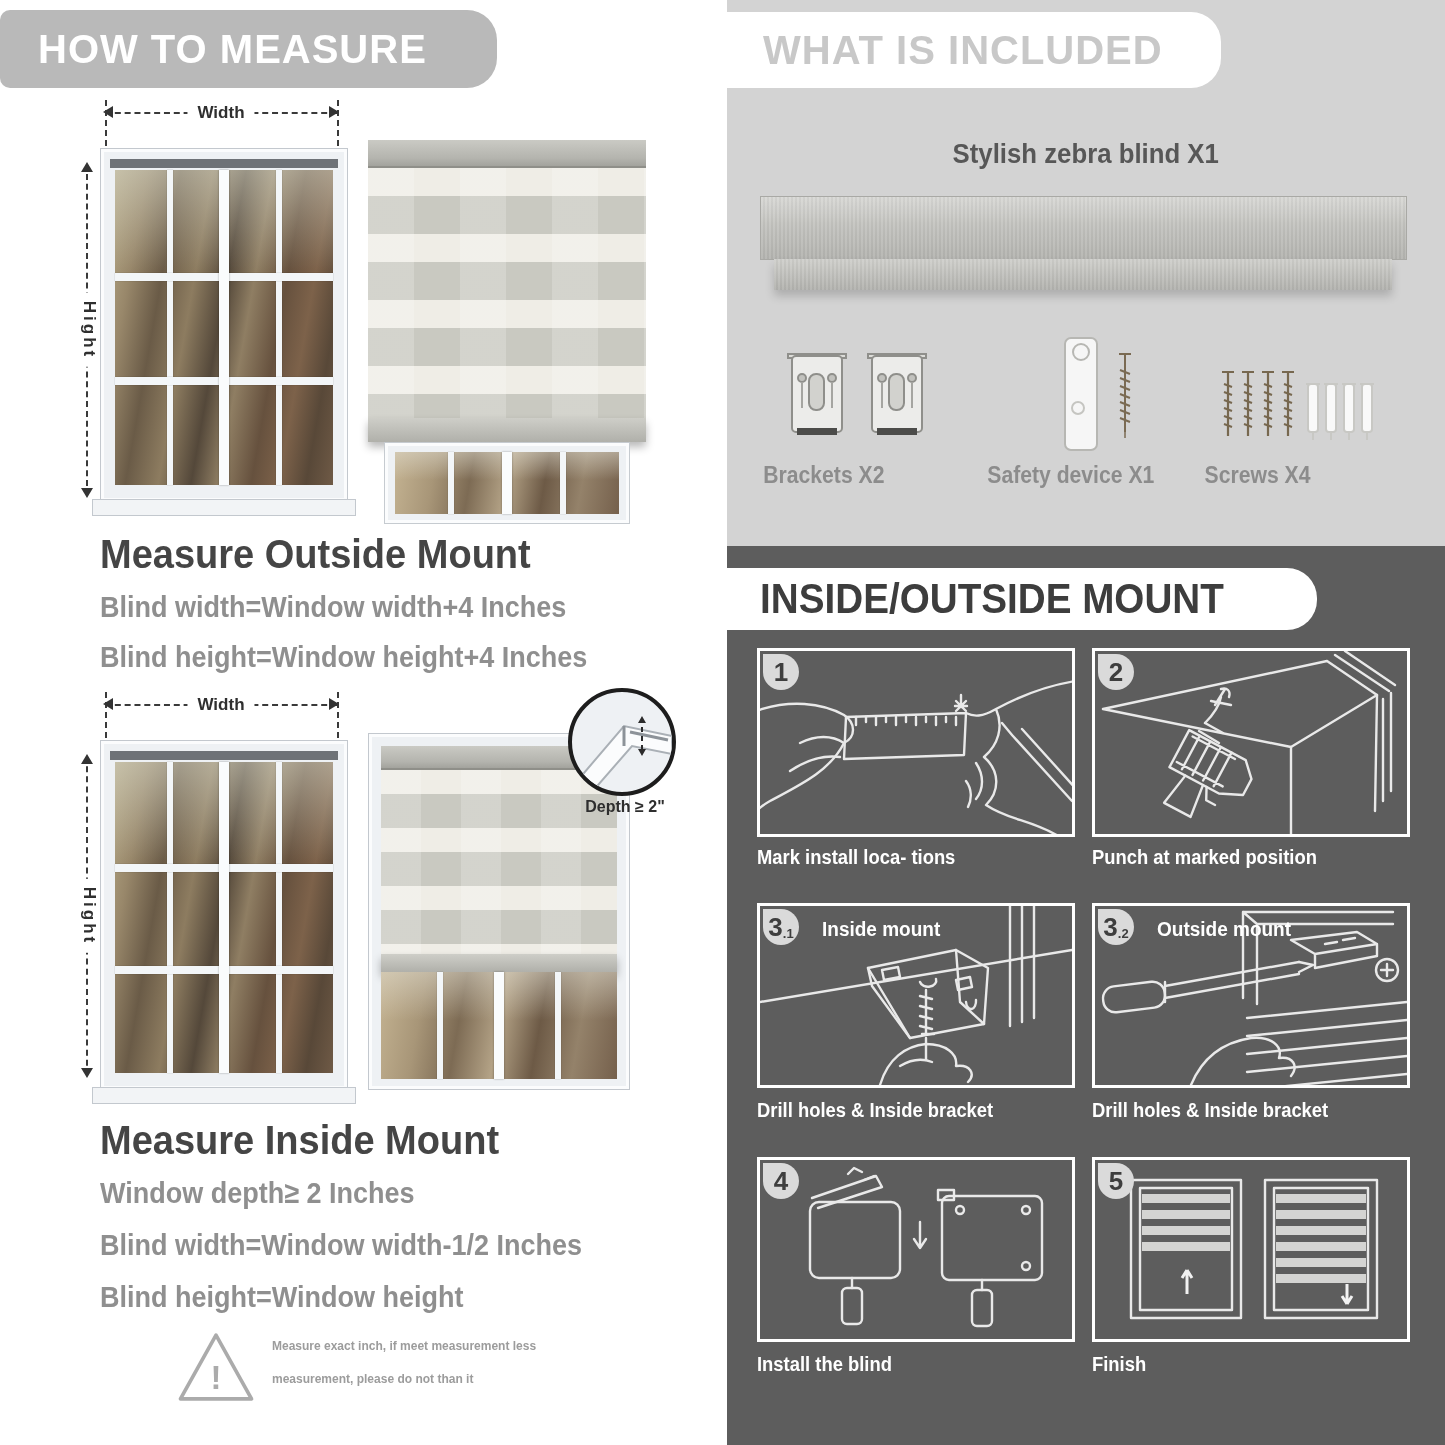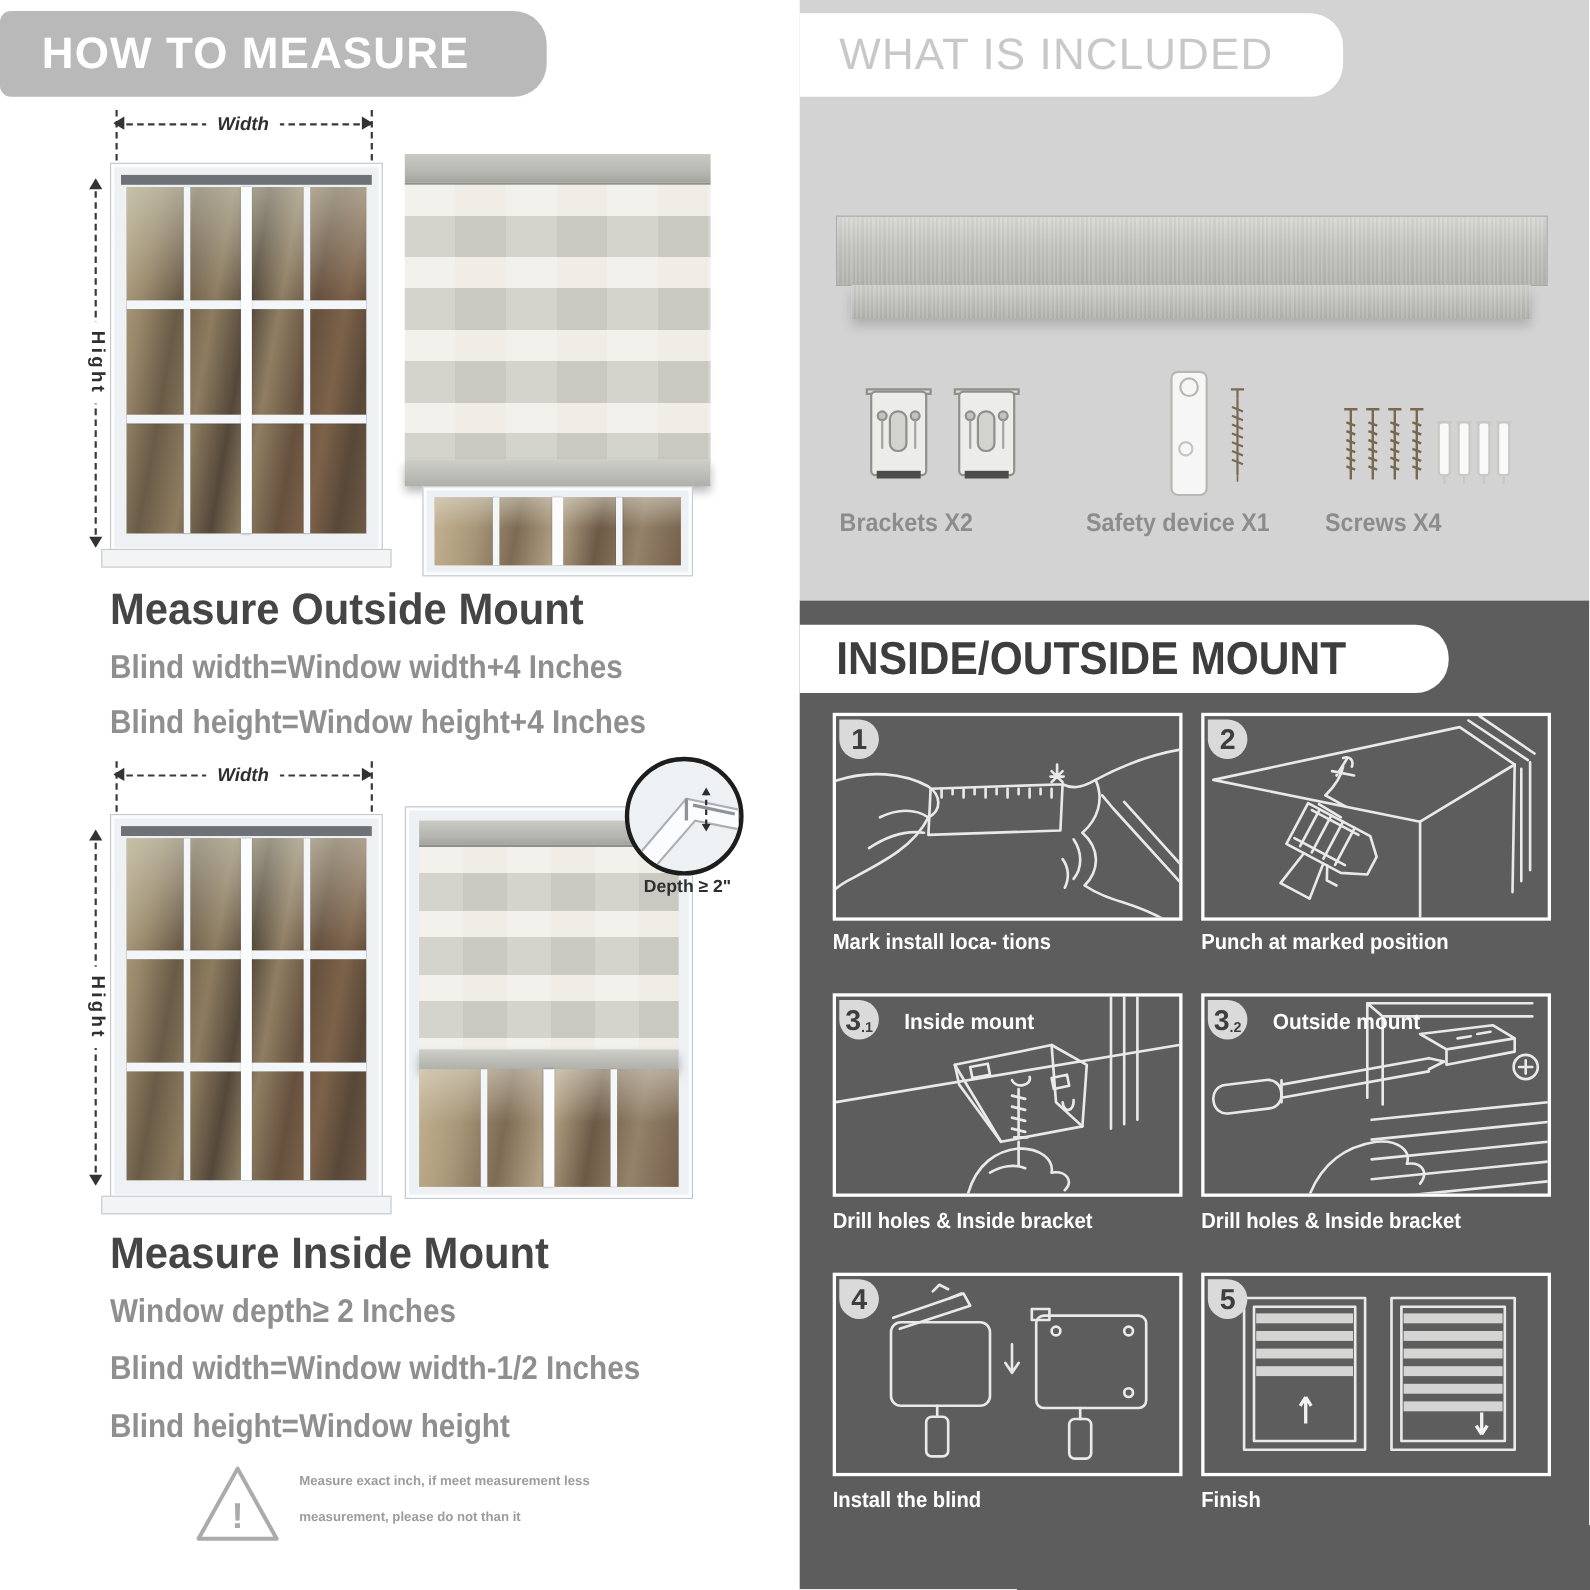--- a/index.html
+++ b/index.html
@@ -8,28 +8,28 @@
   .abs{position:absolute;}
 
   
   .hdr-left{left:0;top:10px;width:497px;height:78px;background:#b9b9b9;
             border-radius:10px 30px 30px 10px;border-top-left-radius:10px;}
   .hdr-left span{display:block;padding-left:38px;line-height:78px;color:#fff;
                  font-size:40px;font-weight:bold;letter-spacing:1px;}
   .panel-light{left:727px;top:0;width:718px;height:546px;background:#d3d3d3;}
   .hdr-right{left:727px;top:12px;width:494px;height:76px;background:#fff;border-radius:0 30px 30px 0;}
   .hdr-right span{display:block;padding-left:36px;line-height:76px;color:#c8c8c8;
-                  font-size:40px;font-weight:normal;letter-spacing:1px;}
+                  font-size:40px;font-weight:bold;letter-spacing:1px;}
   .panel-dark{left:727px;top:546px;width:718px;height:899px;background:#5d5d5d;}
   .hdr-mount{left:727px;top:568px;width:590px;height:62px;background:#fff;border-radius:0 30px 30px 0;}
   .hdr-mount span{display:inline-block;padding-left:36px;line-height:62px;color:#3d3d3d;
                   font-size:42px;font-weight:bold;transform:scaleX(.92);transform-origin:0 50%;white-space:nowrap;}
 
   
-  .harrow{height:0;border-top:2px dashed #3a3a3a;font-style:italic;}
+  .harrow{height:0;border-top:2px dashed #3a3a3a;}
   .harrow .lbl{position:absolute;left:50%;top:-12px;transform:translateX(-50%);background:#fff;
                padding:0 10px;font-size:17px;font-weight:bold;color:#2f2f2f;line-height:22px;}
   .varrow{width:0;border-left:2px dashed #3a3a3a;}
   .vlabel{position:absolute;top:50%;left:-11px;transform:translateY(-50%);writing-mode:vertical-rl;
           background:#fff;color:#2f2f2f;font-weight:bold;font-size:17px;letter-spacing:3px;padding:8px 2px;}
   .guide{width:0;height:46px;border-left:2px dashed #3a3a3a;}
   .ah{position:absolute;width:0;height:0;border:6px solid transparent;}
   .ah-l{left:-2px;top:-8px;border-left:0;border-right:10px solid #333;}
   .ah-r{right:-2px;top:-8px;border-right:0;border-left:10px solid #333;}
   .ah-u{top:-2px;left:-7px;border-top:0;border-bottom:10px solid #333;}
@@ -203,20 +203,23 @@
   <div class="abs" style="left:272px;top:1330px;">
     <div class="warn-line">Measure exact inch, if meet measurement less</div>
     <div class="warn-line">measurement, please do not than it</div>
   </div>
 
   <div class="abs panel-light"></div>
   <div class="abs hdr-right">
     <span>WHAT IS INCLUDED</span>
   </div>
 
+  <div class="abs blind-title" style="left:727px;top:138px;">
+    <span>Stylish zebra blind X1</span>
+  </div>
 
   <div class="abs" style="left:760px;top:196px;width:645px;height:62px;border:1px solid #a9a9a5;
        background:repeating-linear-gradient(90deg,rgba(255,255,255,.07) 0 2px,rgba(0,0,0,.03) 2px 4px),
                   linear-gradient(180deg,#d8d8d5 0%,#c3c3bf 45%,#b4b4b0 100%);"></div>
   <div class="abs" style="left:774px;top:259px;width:618px;height:31px;
        background:repeating-linear-gradient(90deg,rgba(255,255,255,.07) 0 2px,rgba(0,0,0,.03) 2px 4px),
                   linear-gradient(180deg,#cfcfcb 0%,#b2b2ae 100%);box-shadow:0 6px 10px rgba(0,0,0,.18);"></div>
 
   <div class="abs" style="left:784px;top:346px;">
     <svg viewBox="0 0 150 96" width="150" height="96">

